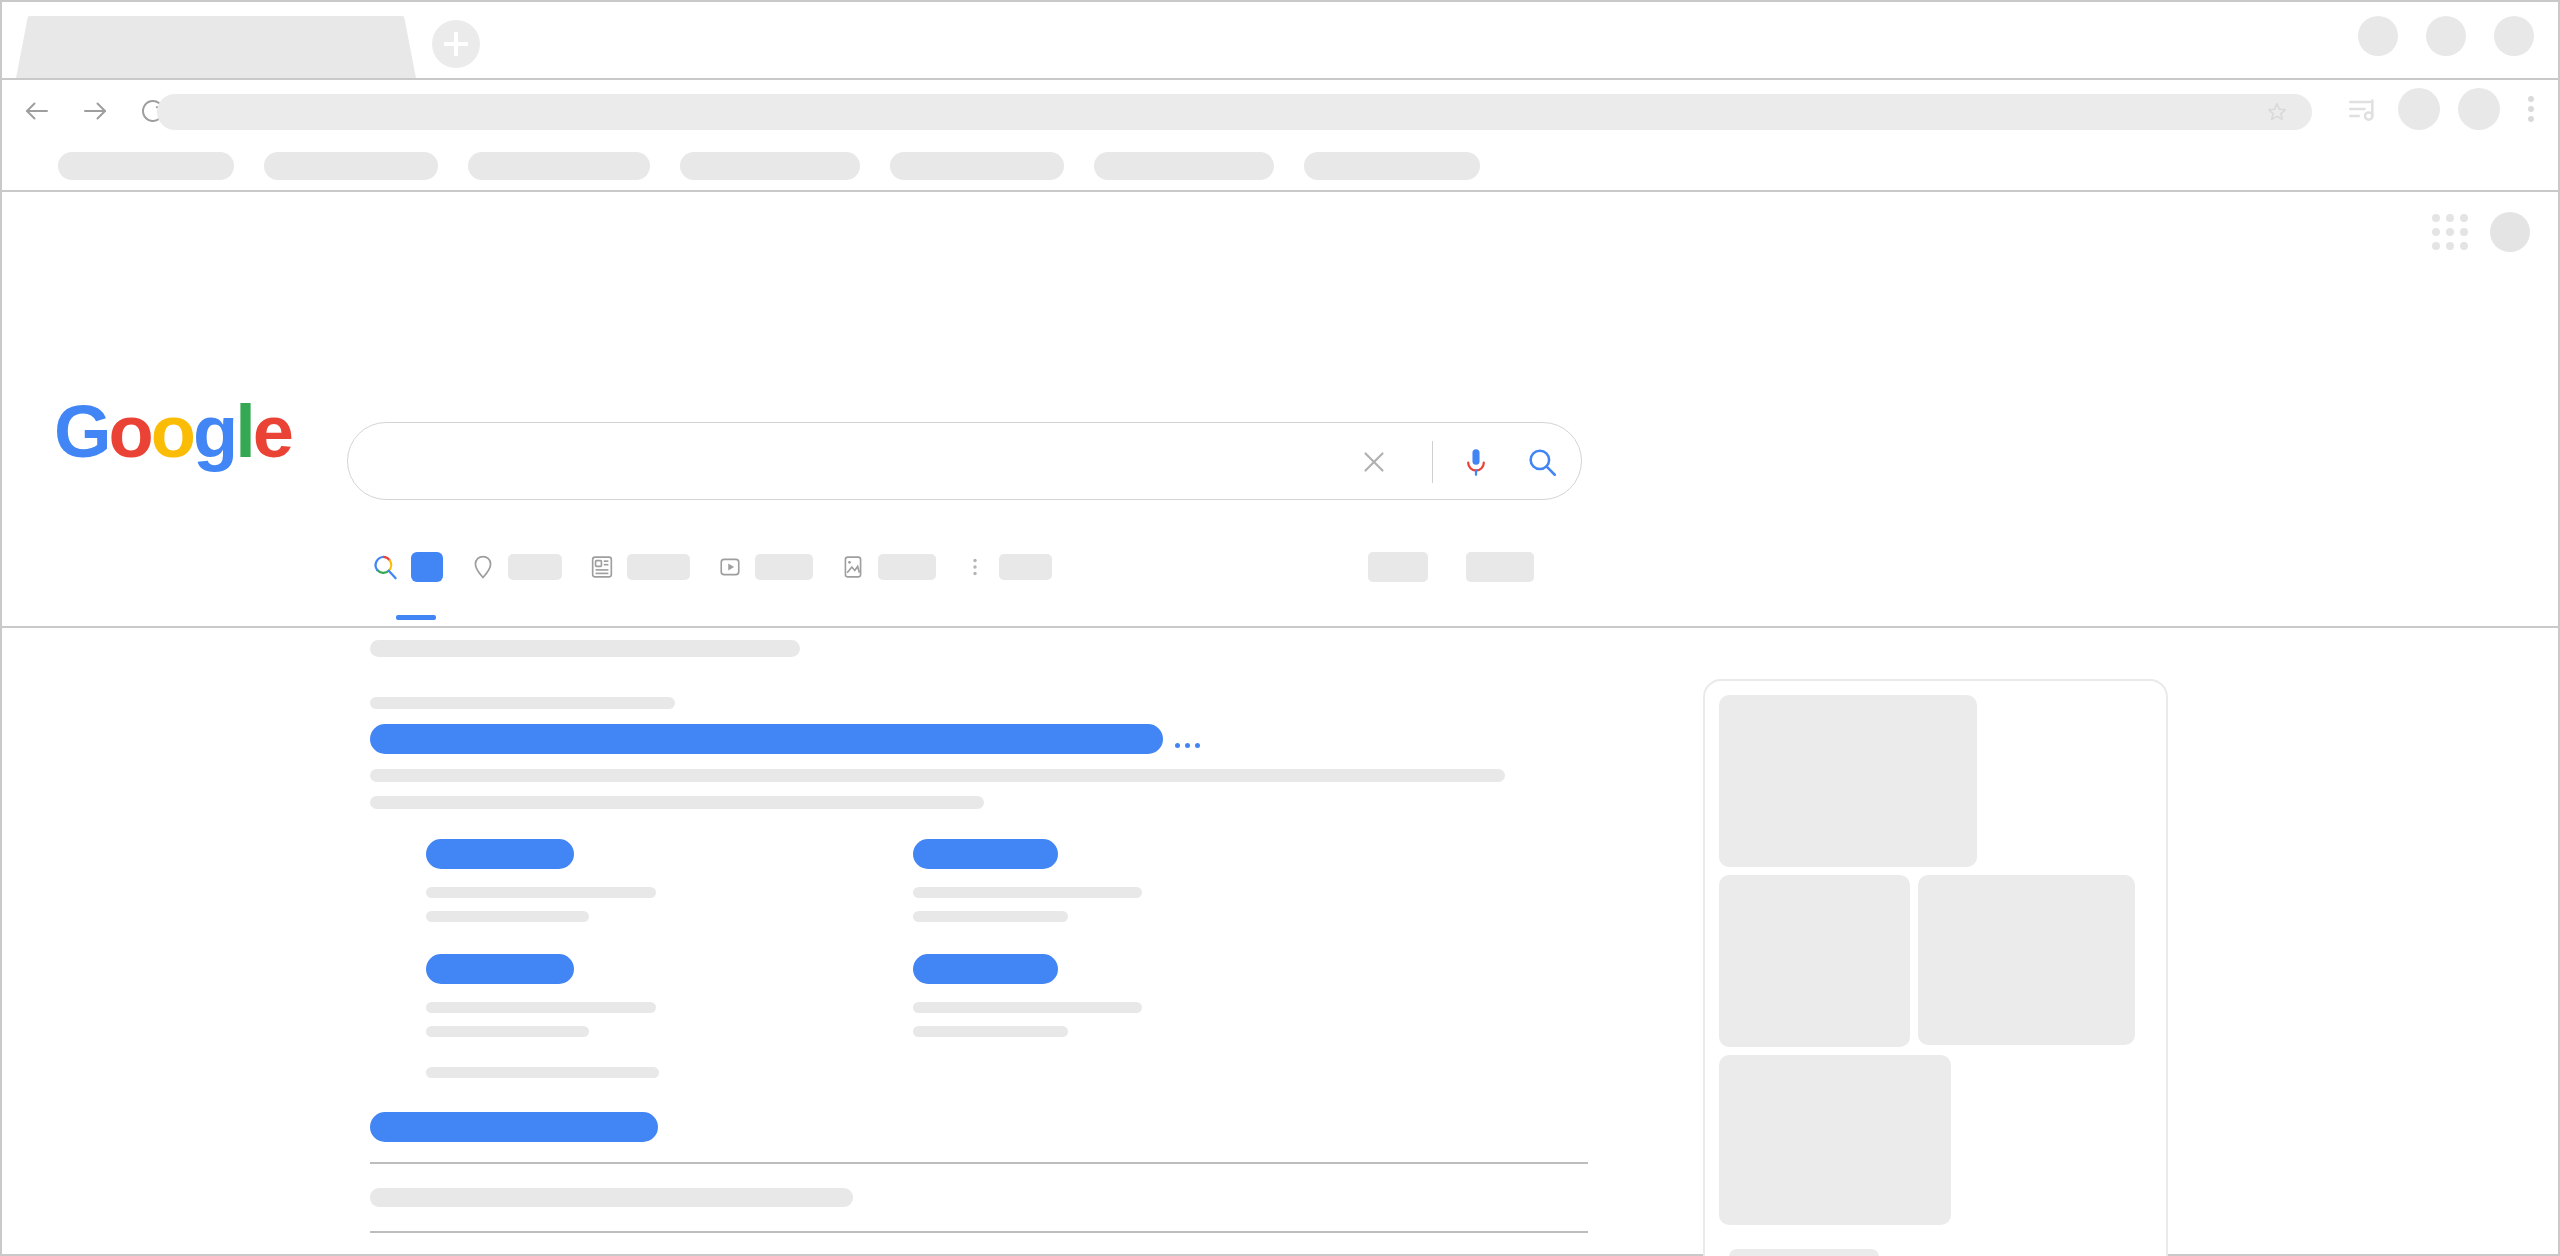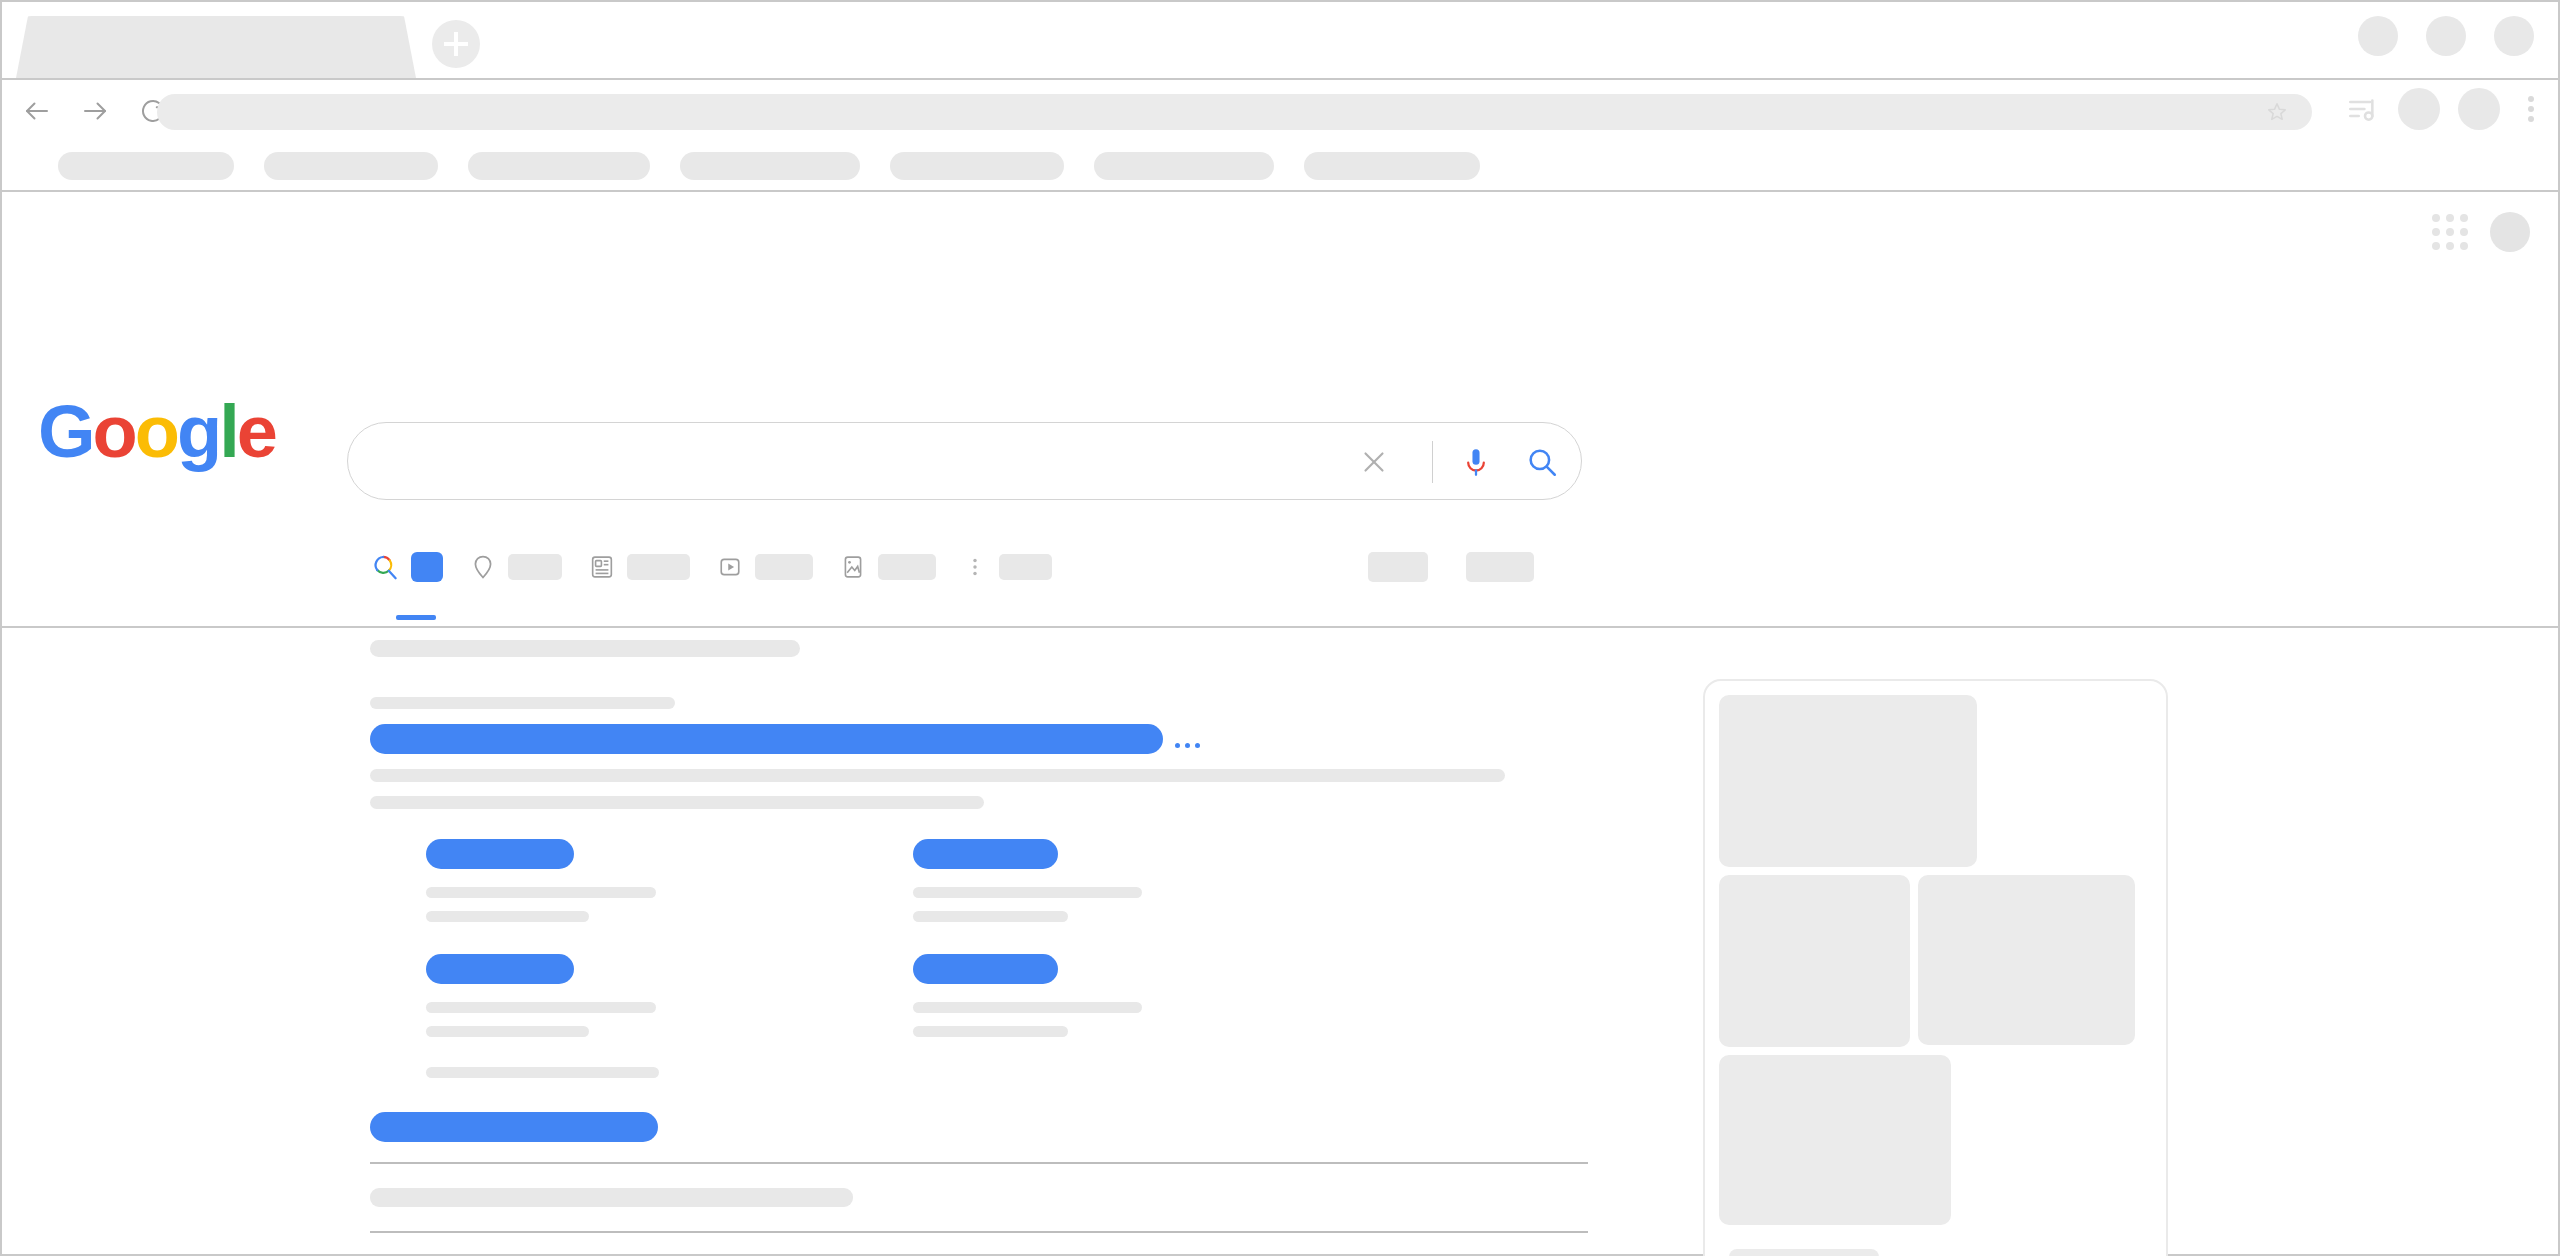--- a/index.html
+++ b/index.html
@@ -96,21 +96,21 @@
 
   .apps-area {
     position: absolute; right: 28px; top: 20px;
     display: flex; align-items: center; gap: 22px;
   }
   .apps-grid { display: grid; grid-template-columns: repeat(3, 8px); gap: 6px; }
   .apps-grid i { width: 8px; height: 8px; border-radius: 50%; background: #e4e4e4; }
   .avatar { width: 40px; height: 40px; border-radius: 50%; background: #e4e4e4; }
 
   .glogo {
-    position: absolute; left: 36px; top: 240px;
+    position: absolute; left: 52px; top: 240px;
     transform: translateY(-50%);
     font-size: 74px; font-weight: bold; letter-spacing: -3px;
     line-height: 1;
   }
   .glogo span:nth-child(1){color:#4285F4}
   .glogo span:nth-child(2){color:#EA4335}
   .glogo span:nth-child(3){color:#FBBC05}
   .glogo span:nth-child(4){color:#4285F4}
   .glogo span:nth-child(5){color:#34A853}
   .glogo span:nth-child(6){color:#EA4335}

